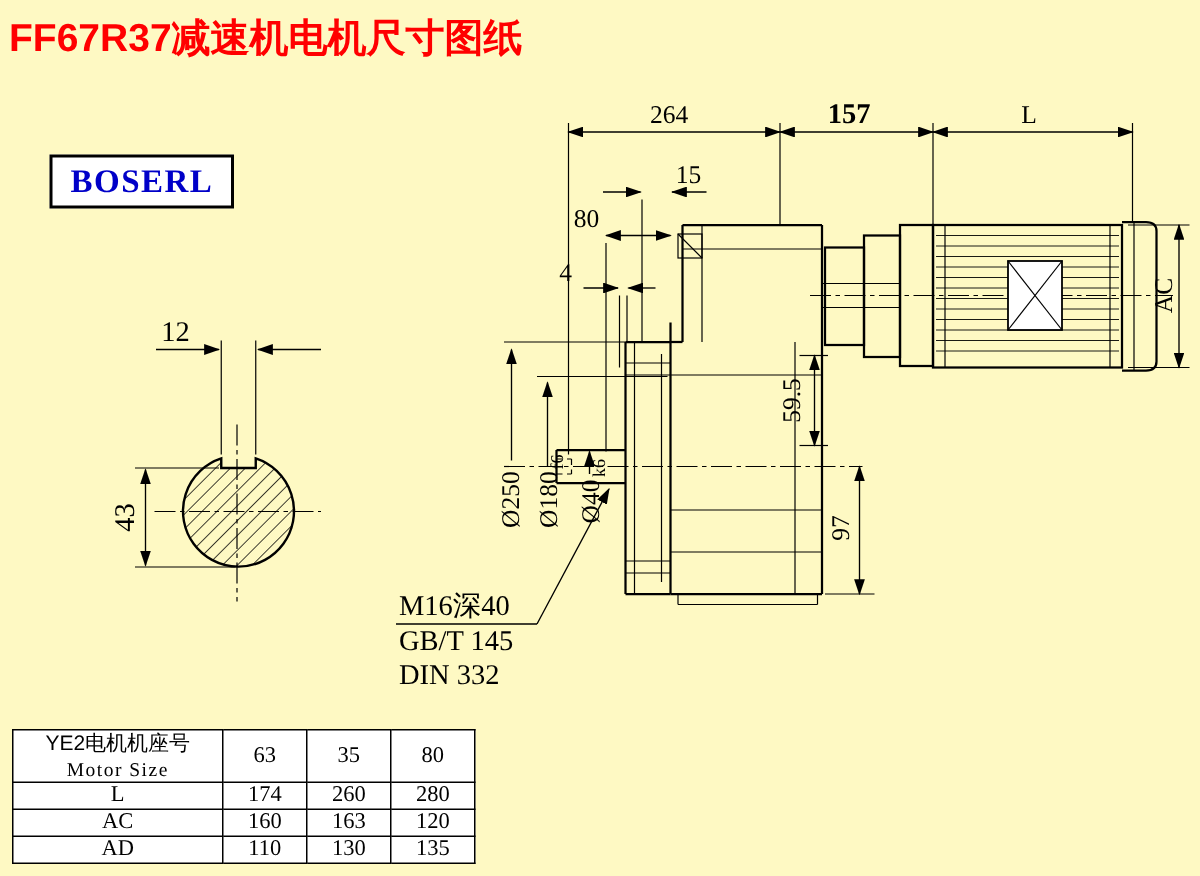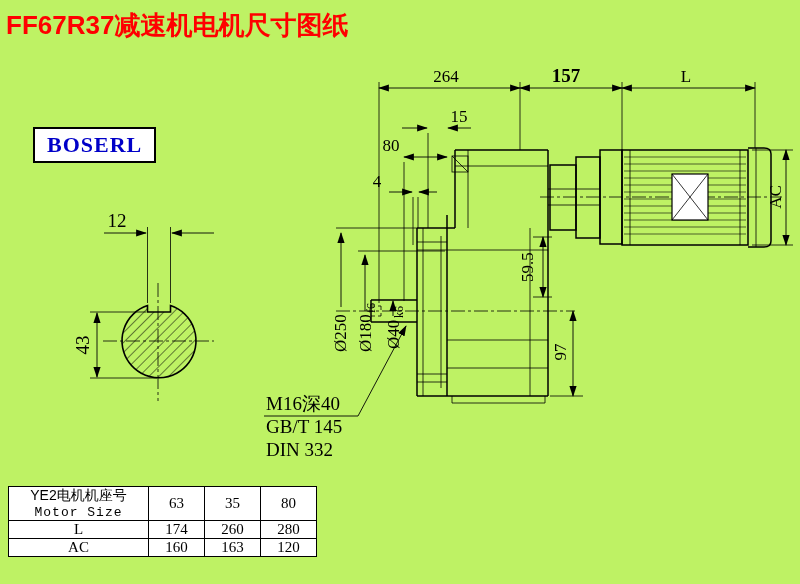--- a/index.html
+++ b/index.html
@@ -1,25 +1,25 @@
 <!DOCTYPE html>
 <html><head>
 <meta charset="utf-8">
 <style>
   * { margin:0; padding:0; box-sizing:border-box; }
   html,body { width:800px; height:584px; background:#ffffff; overflow:hidden;
               font-family:"Liberation Sans", sans-serif; color:#000; }
-  .page { position:relative; width:800px; height:584px; background:#bef264; }
+  .page { position:relative; width:800px; height:584px; background:#fef9c3; }
 
   .title { position:absolute; left:6px; top:8px; font-size:26px; font-weight:bold;
            color:#ff0000; font-family:"Liberation Sans", sans-serif; white-space:nowrap; }
 
   .logo  { position:absolute; left:33px; top:103px; border:2px solid #000;
            padding:3px 12px; font-family:"Liberation Serif", serif; font-size:22px;
-           font-weight:bold; color:#0000c8; letter-spacing:1px; background:#fff;margin-top:24px; }
+           font-weight:bold; color:#0000c8; letter-spacing:1px; background:#fff; }
 
   svg.drawing { position:absolute; left:0; top:0; }
 
   
   .o  { stroke:#000; stroke-width:1.5; fill:none; }
   .t  { stroke:#000; stroke-width:0.8; fill:none; }
   .f  { stroke:#000; stroke-width:0.6; fill:none; }
   .d  { stroke:#000; stroke-width:0.9; fill:none; }
   .cl { stroke:#000; stroke-width:0.8; fill:none; stroke-dasharray:14 3 3 3; }
   .hid{ stroke:#000; stroke-width:0.8; fill:none; stroke-dasharray:4 3; }
@@ -32,21 +32,21 @@
   .note   { font-size:19px; }
   .tol    { font-size:12px; }
 
   table.spec { position:absolute; left:8px; top:486px; border-collapse:collapse;
                text-align:center; font-family:"Liberation Serif", serif;
                font-size:15px; background:#fff; }
   .spec td { border:1px solid #000; padding:0 16px; height:18px; }
   .spec td.hdr { width:140px; }
   .spec td.val { width:56px;text-align:center; }
   .hdr-line1 { font-size:14px; font-family:"Liberation Sans", sans-serif; }
-  .hdr-line2 { font-size:13px; font-family:Liberation Mono, monospace; letter-spacing:1px; }
+  .hdr-line2 { font-size:13px; font-family:Liberation Serif, serif; letter-spacing:1px; }
 </style>
 </head>
 <body>
 
 <div class="page">
 
   <div class="title">FF67R37减速机电机尺寸图纸</div>
   <div class="logo">BOSERL</div>
 
   <svg class="drawing" width="800" height="584" viewBox="0 0 800 584" xmlns="http://www.w3.org/2000/svg">
@@ -235,16 +235,22 @@
       <td class="val">174</td>
       <td class="val">260</td>
       <td class="val">280</td>
     </tr>
     <tr>
       <td class="hdr">AC</td>
       <td class="val">160</td>
       <td class="val">163</td>
       <td class="val">120</td>
     </tr>
+    <tr>
+      <td class="hdr">AD</td>
+      <td class="val">110</td>
+      <td class="val">130</td>
+      <td class="val">135</td>
+    </tr>
   </tbody>
     </table>
 
 </div>
 
 </body></html>

